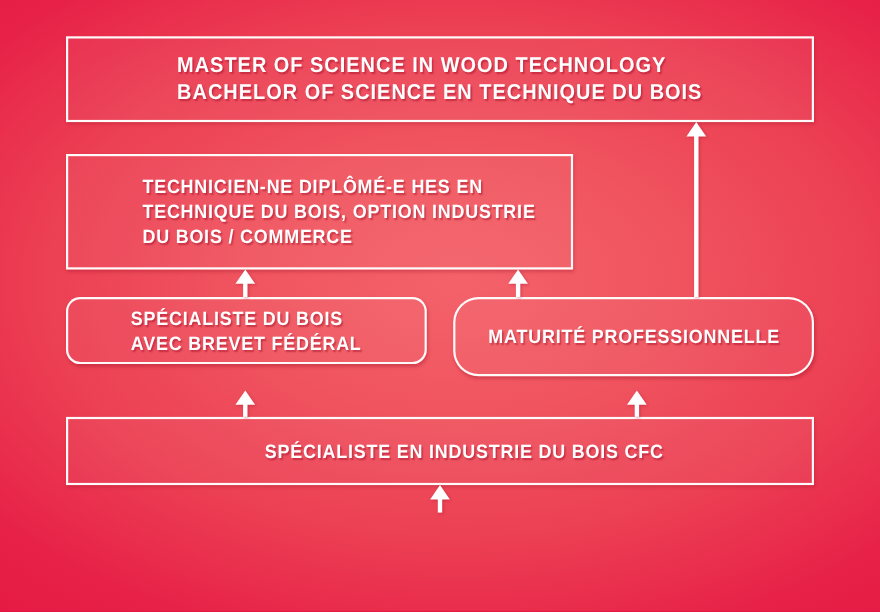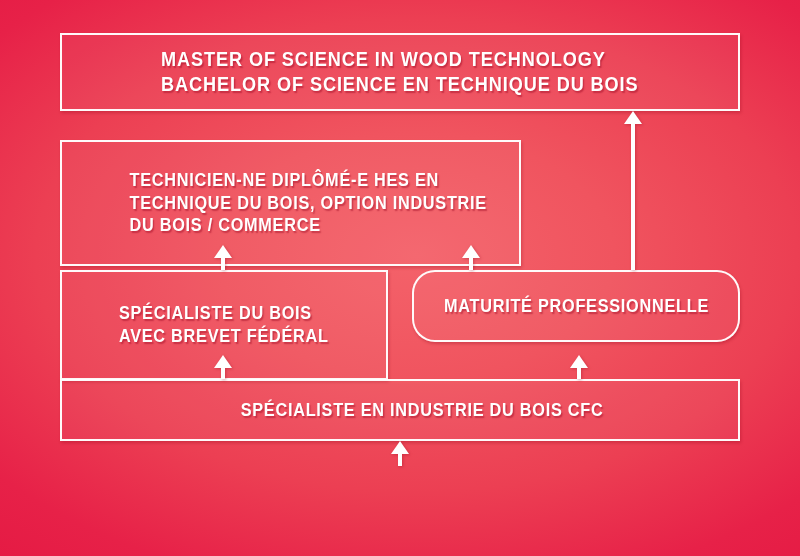--- a/index.html
+++ b/index.html
@@ -59,24 +59,24 @@
   .node.highlight {
     border: 4px solid #ffe600;
     box-shadow: 1px 2px 4px rgba(140,0,25,0.30);
     background: rgba(255,255,255,0.03);
   }
 
   
   #node-master     { left: 60px;  top: 33px;  width: 680px; height: 78px; }
   #node-master .label { font-size: 19.5px; letter-spacing: 0.05em; }
 
-  #node-technicien { left: 60px;  top: 140px; width: 461px; height: 126px; padding-left: 36px; }
+  #node-technicien { left: 60px;  top: 140px; width: 461px; height: 105px; padding-left: 36px; }
   #node-technicien .label { font-size: 17.5px; }
 
-  #node-specialiste-brevet { left: 60px;  top: 270px; width: 328px; height: 110px; }
+  #node-specialiste-brevet { left: 60px;  top: 270px; width: 328px; height: 61px; border-radius: 13px; }
   #node-specialiste-brevet .label { font-size: 17.5px; }
 
   #node-maturite   { left: 412px; top: 270px; width: 328px; height: 72px; border-radius: 23px; }
   #node-maturite .label { font-size: 17.5px; }
 
   #node-specialiste-cfc { left: 60px; top: 379px; width: 680px; height: 62px; padding-left: 44px; }
   #node-specialiste-cfc .label { font-size: 17.5px; }
 
   #node-praticien  { left: 58px;  top: 466px; width: 684px; height: 58px; }
   #node-praticien .label { font-size: 17.5px; }

